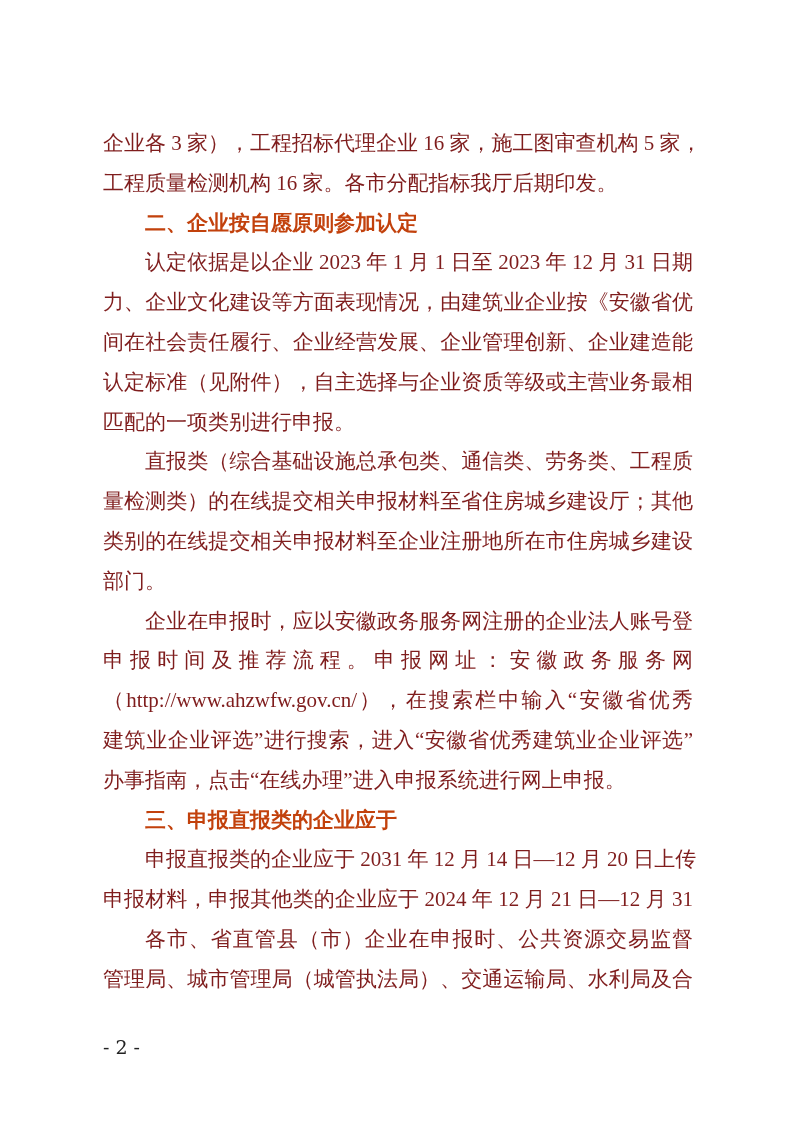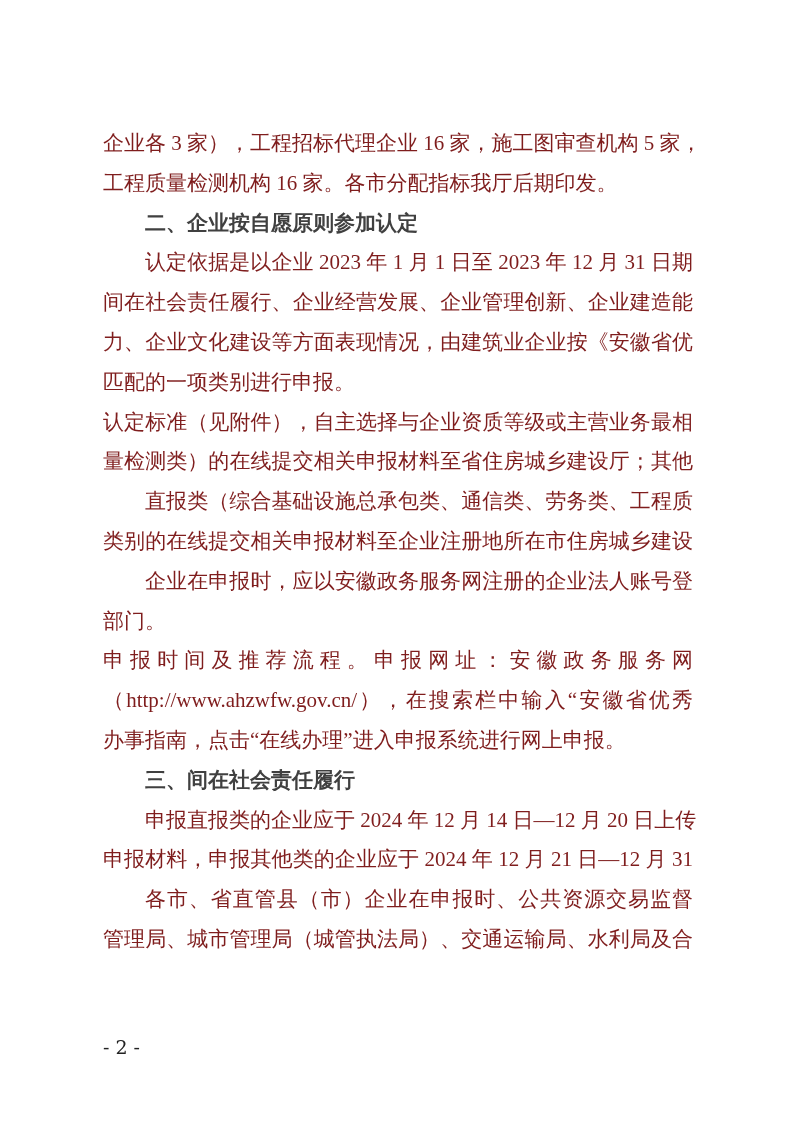--- a/index.html
+++ b/index.html
@@ -15,53 +15,54 @@
     white-space: nowrap;
     text-align: justify;
     text-align-last: justify;
   }
   .line.last { text-align-last: left; }
   .indent { padding-left: 42px; }
   .heading {
     font-family: "DejaVu Sans", "Liberation Sans", sans-serif;
     font-weight: bold;
     font-size: 21px;
-    color: #404040;
+    color: #c2410c;
     height: 39.8px;
     line-height: 39.8px;
     padding-left: 42px;
     white-space: nowrap;
   }
   .footer {
     position: absolute; left: 103px; top: 1036px;
     font-family: "DejaVu Serif", "Liberation Serif", serif;
     font-size: 19px; color: #222;
   }
 </style>
 </head>
 <body>
 
 <div class="page">
   <div class="content">
     <div class="line">企业各 3 家），工程招标代理企业 16 家，施工图审查机构 5 家，</div>
     <div class="line last">工程质量检测机构 16 家。各市分配指标我厅后期印发。</div>
     <div class="heading">二、企业按自愿原则参加认定</div>
     <div class="line indent">认定依据是以企业 2023 年 1 月 1 日至 2023 年 12 月 31 日期</div>
+    <div class="line">力、企业文化建设等方面表现情况，由建筑业企业按《安徽省优</div>
     <div class="line">间在社会责任履行、企业经营发展、企业管理创新、企业建造能</div>
-    <div class="line">力、企业文化建设等方面表现情况，由建筑业企业按《安徽省优</div>
+    <div class="line">认定标准（见附件），自主选择与企业资质等级或主营业务最相</div>
     <div class="line last">匹配的一项类别进行申报。</div>
-    <div class="line">认定标准（见附件），自主选择与企业资质等级或主营业务最相</div>
+    <div class="line indent">直报类（综合基础设施总承包类、通信类、劳务类、工程质</div>
     <div class="line">量检测类）的在线提交相关申报材料至省住房城乡建设厅；其他</div>
-    <div class="line indent">直报类（综合基础设施总承包类、通信类、劳务类、工程质</div>
     <div class="line">类别的在线提交相关申报材料至企业注册地所在市住房城乡建设</div>
+    <div class="line last">部门。</div>
     <div class="line indent">企业在申报时，应以安徽政务服务网注册的企业法人账号登</div>
-    <div class="line last">部门。</div>
     <div class="line">申报时间及推荐流程。申报网址：安徽政务服务网</div>
     <div class="line">（http://www.ahzwfw.gov.cn/），在搜索栏中输入“安徽省优秀</div>
+    <div class="line">建筑业企业评选”进行搜索，进入“安徽省优秀建筑业企业评选”</div>
     <div class="line last">办事指南，点击“在线办理”进入申报系统进行网上申报。</div>
-    <div class="heading">三、间在社会责任履行</div>
-    <div class="line indent">申报直报类的企业应于 2024 年 12 月 14 日—12 月 20 日上传</div>
+    <div class="heading">三、申报直报类的企业应于</div>
+    <div class="line indent">申报直报类的企业应于 2031 年 12 月 14 日—12 月 20 日上传</div>
     <div class="line">申报材料，申报其他类的企业应于 2024 年 12 月 21 日—12 月 31</div>
     <div class="line indent">各市、省直管县（市）企业在申报时、公共资源交易监督</div>
     <div class="line">管理局、城市管理局（城管执法局）、交通运输局、水利局及合</div>
   </div>
   <div class="footer">- 2 -</div>
 </div>
 
 </body></html>

